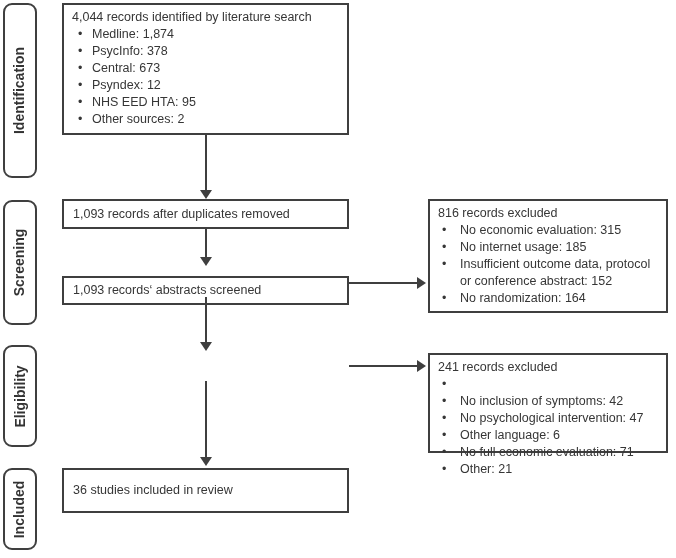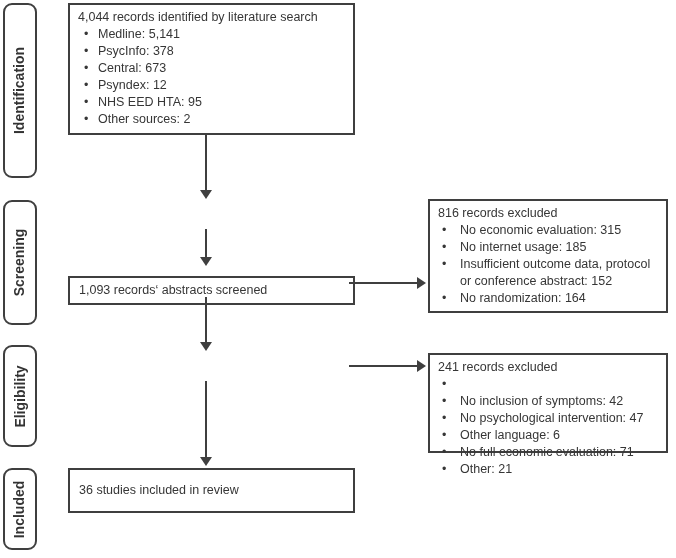--- a/index.html
+++ b/index.html
@@ -16,21 +16,21 @@
   .stage-label {
     position:absolute; left:3px; width:34px;
     border:2px solid #3f3f3f; border-radius:9px;
     display:flex; align-items:center; justify-content:center;
     background:#ffffff;
   }
   .stage-label span {
     transform:rotate(-90deg); white-space:nowrap;
     font-weight:bold; font-size:14px; color:#333333;
   }
-  .flow-box { left:62px; width:287px;margin-left:6px; }
+  .flow-box { left:62px; width:287px; }
   .single { display:flex; align-items:center; padding-left:9px; white-space:nowrap; }
   .multi { padding:4px 4px 0 8px; }
   .box-title { white-space:nowrap; }
   .bullet-row { display:flex; align-items:flex-start; padding-left:6px; }
   .bullet-row .bullet { width:14px; flex:0 0 14px; }
   .side-box { left:428px; width:240px; }
   .side-box .bullet-row { padding-left:4px; }
   .side-box .bullet-row .bullet { width:18px; flex:0 0 18px; }
   .vline { position:absolute; width:2px; background:#3f3f3f; }
   .hline { position:absolute; height:2px; background:#3f3f3f; }
@@ -60,21 +60,21 @@
     <span>Eligibility</span>
   </div>
   <div class="stage-label" style="top:468px; height:82px;">
     <span>Included</span>
   </div>
 
   <div class="box flow-box multi" style="top:3px; height:132px;">
     <div class="box-title">4,044 records identified by literature search</div>
     <div class="bullet-row">
       <span class="bullet">•</span>
-      <span>Medline: 5,141</span>
+      <span>Medline: 1,874</span>
     </div>
     <div class="bullet-row">
       <span class="bullet">•</span>
       <span>PsycInfo: 378</span>
     </div>
     <div class="bullet-row">
       <span class="bullet">•</span>
       <span>Central: 673</span>
     </div>
     <div class="bullet-row">
@@ -84,20 +84,23 @@
     <div class="bullet-row">
       <span class="bullet">•</span>
       <span>NHS EED HTA: 95</span>
     </div>
     <div class="bullet-row">
       <span class="bullet">•</span>
       <span>Other sources: 2</span>
     </div>
   </div>
 
+  <div class="box flow-box single" style="top:199px; height:30px;">
+    <span>1,093 records after duplicates removed</span>
+  </div>
 
   <div class="box flow-box single" style="top:276px; height:29px;">
     <span>1,093 records‘ abstracts screened</span>
   </div>
 
 
   <div class="box flow-box single" style="top:468px; height:45px;">
     <span>36 studies included in review</span>
   </div>
 

